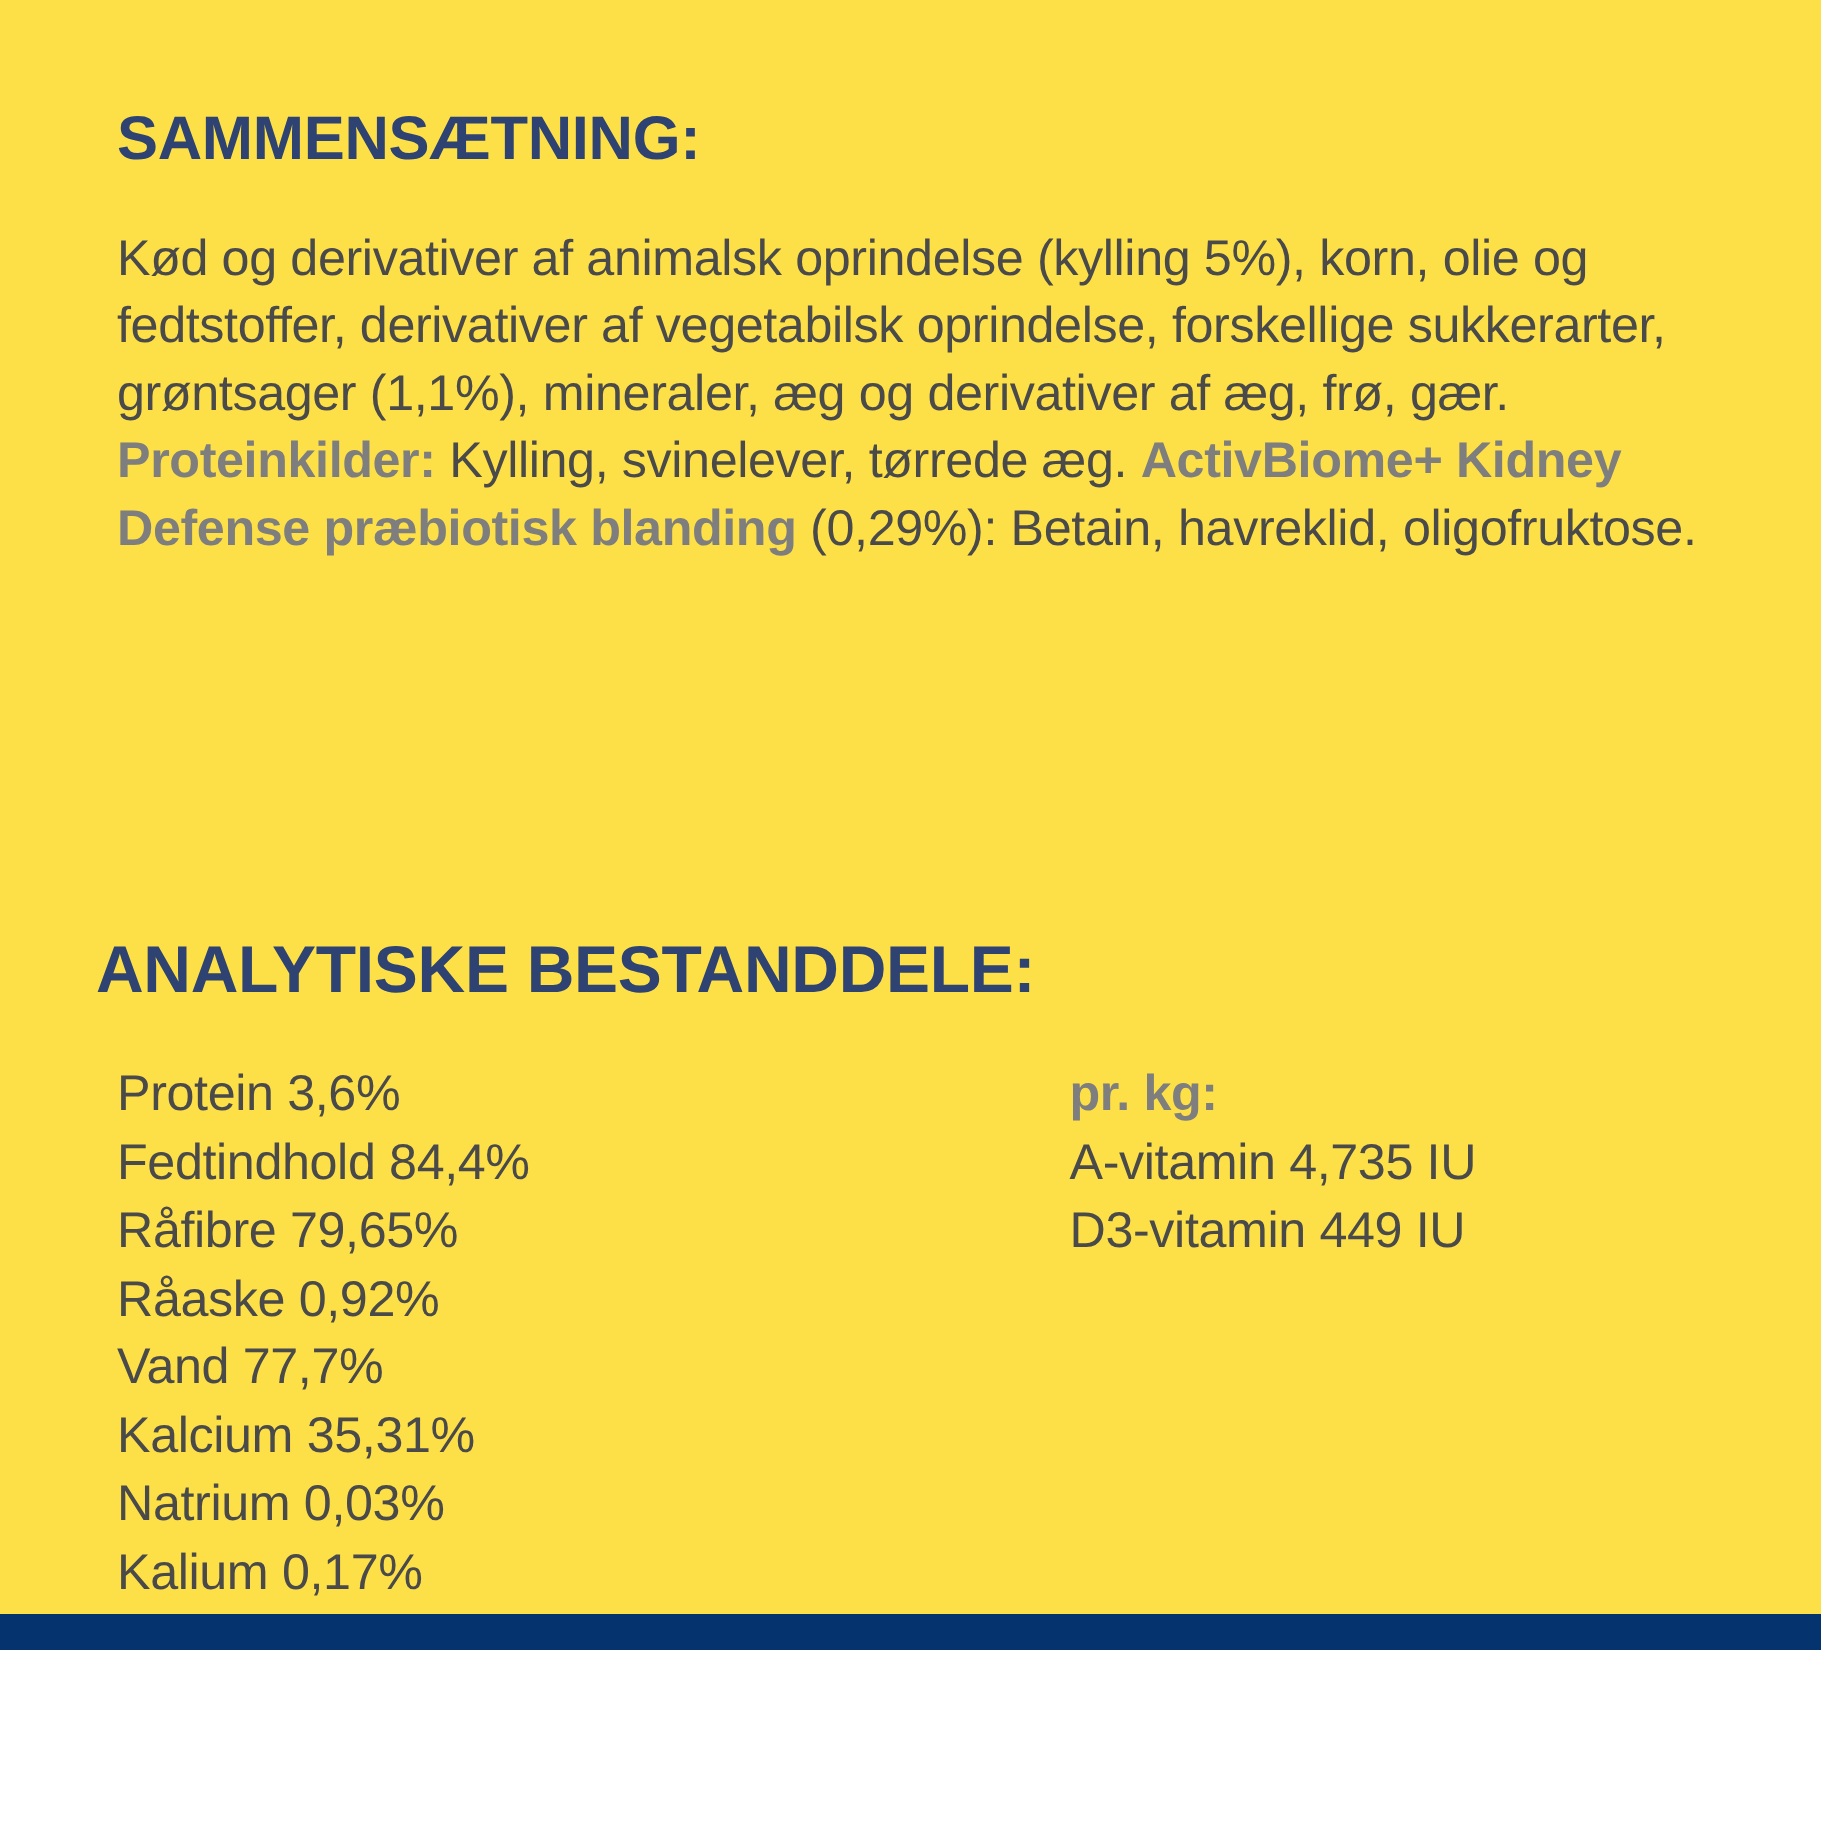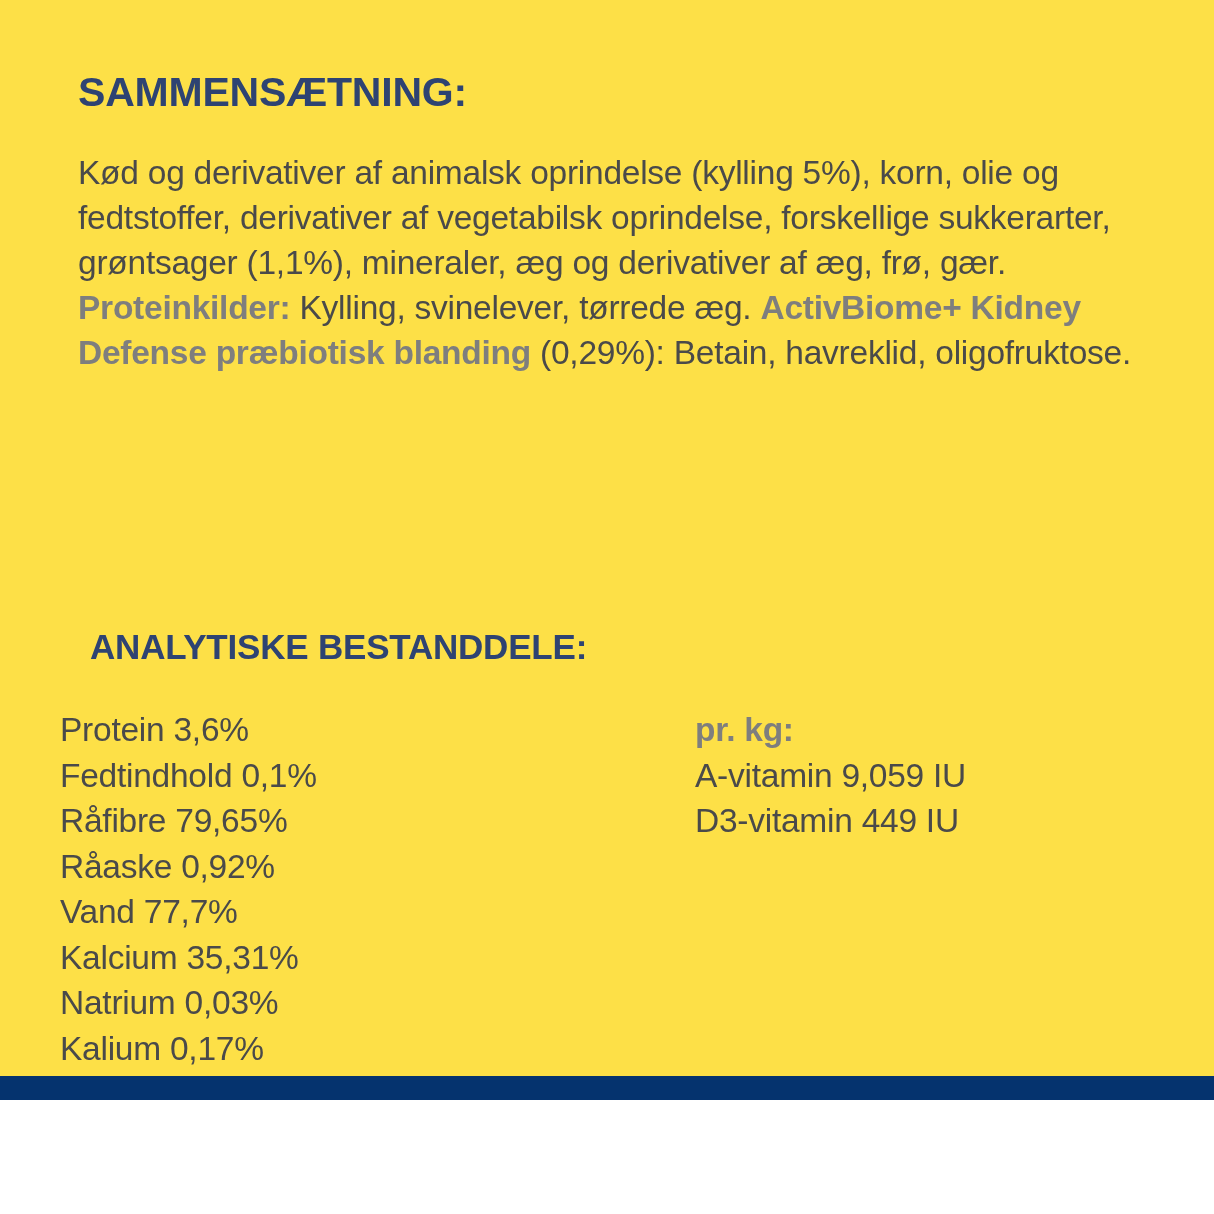--- a/index.html
+++ b/index.html
@@ -33,23 +33,23 @@
   }
 
   #composition-heading {
     left: 78px;
     top: 68px;
     font-size: 41px;
     line-height: 48px;
   }
 
   #analytical-heading {
-    left: 90px;
+    left: 64px;
     top: 623px;
-    font-size: 35px;
+    font-size: 44px;
     line-height: 48px;
   }
 
   .composition-body {
     position: absolute;
     left: 78px;
     top: 150px;
     width: 1100px;
     font-size: 33.5px;
     line-height: 45px;
@@ -59,21 +59,21 @@
 
   .composition-body .bold-gray {
     font-weight: bold;
     color: #7e7e7e;
     margin-top: 36px;
   }
 
   
   .analytical-columns {
     position: absolute;
-    left: 60px;
+    left: 78px;
     top: 707px;
     width: 1100px;
     display: flex;
     flex-direction: row;
     align-items: flex-start;
   }
 
   .col-left {
     width: 635px;
     flex: 0 0 635px;
@@ -118,33 +118,33 @@
   <div id="composition-heading" class="section-heading">SAMMENSÆTNING:</div>
 
   <div class="composition-body"><span>Kød og derivativer af animalsk oprindelse (kylling 5%), korn, olie og fedtstoffer, derivativer af vegetabilsk oprindelse, forskellige sukkerarter, grøntsager (1,1%), mineraler, æg og derivativer af æg, frø, gær. </span><span class="bold-gray">Proteinkilder:</span><span> Kylling, svinelever, tørrede æg. </span><span class="bold-gray">ActivBiome+ Kidney Defense præbiotisk blanding</span><span> (0,29%): Betain, havreklid, oligofruktose.</span></div>
 
   <div id="analytical-heading" class="section-heading">ANALYTISKE BESTANDDELE:</div>
 
   <div class="analytical-columns">
 
     <div class="col-left">
       <div class="const-line">Protein 3,6%</div>
-      <div class="const-line">Fedtindhold 0,1%</div>
+      <div class="const-line">Fedtindhold 84,4%</div>
       <div class="const-line">Råfibre 79,65%</div>
       <div class="const-line">Råaske 0,92%</div>
       <div class="const-line">Vand 77,7%</div>
       <div class="const-line">Kalcium 35,31%</div>
       <div class="const-line">Natrium 0,03%</div>
       <div class="const-line">Kalium 0,17%</div>
       <div class="const-line">Magnesium 0,03%</div>
     </div>
 
     <div class="col-right">
       <div class="col-head">pr. kg:</div>
-      <div class="const-line">A-vitamin 9,059 IU</div>
+      <div class="const-line">A-vitamin 4,735 IU</div>
       <div class="const-line">D3-vitamin 449 IU</div>
     </div>
 
   </div>
 
   <div class="bottom-bar"></div>
 
 </div>
 
 </body></html>

